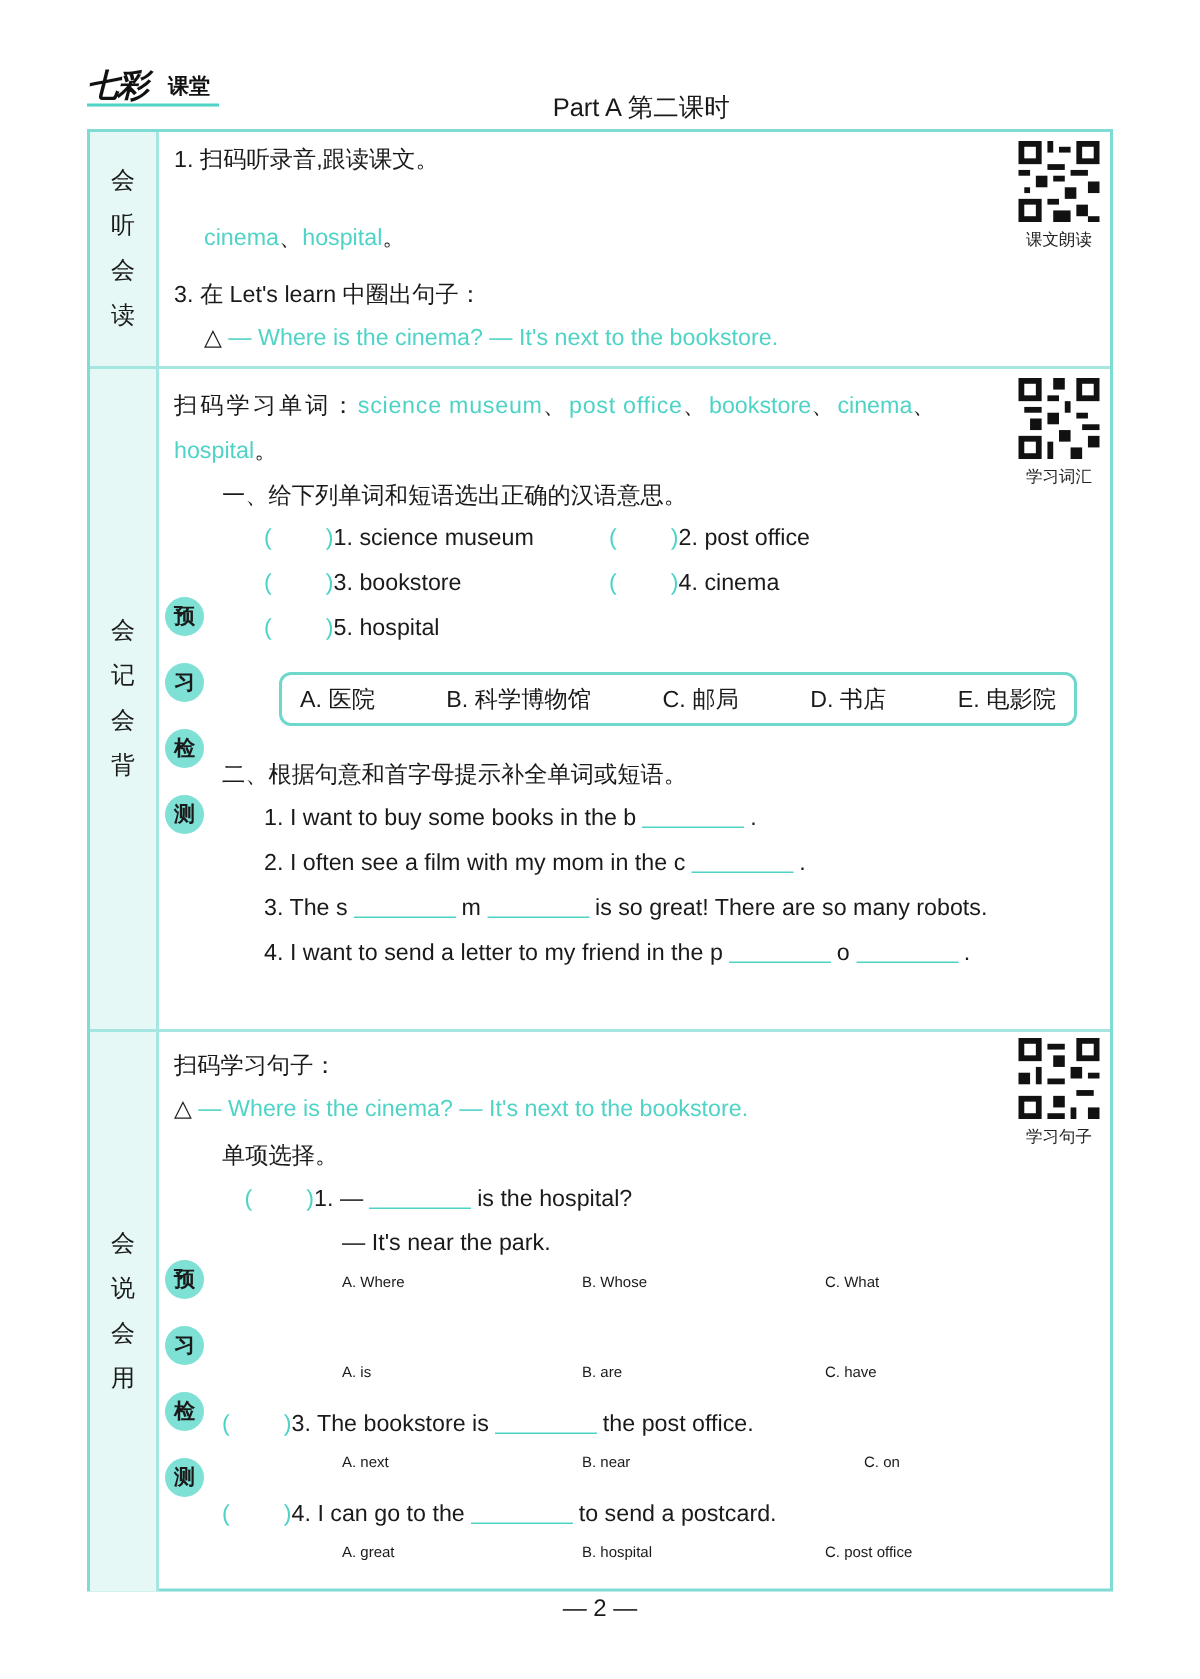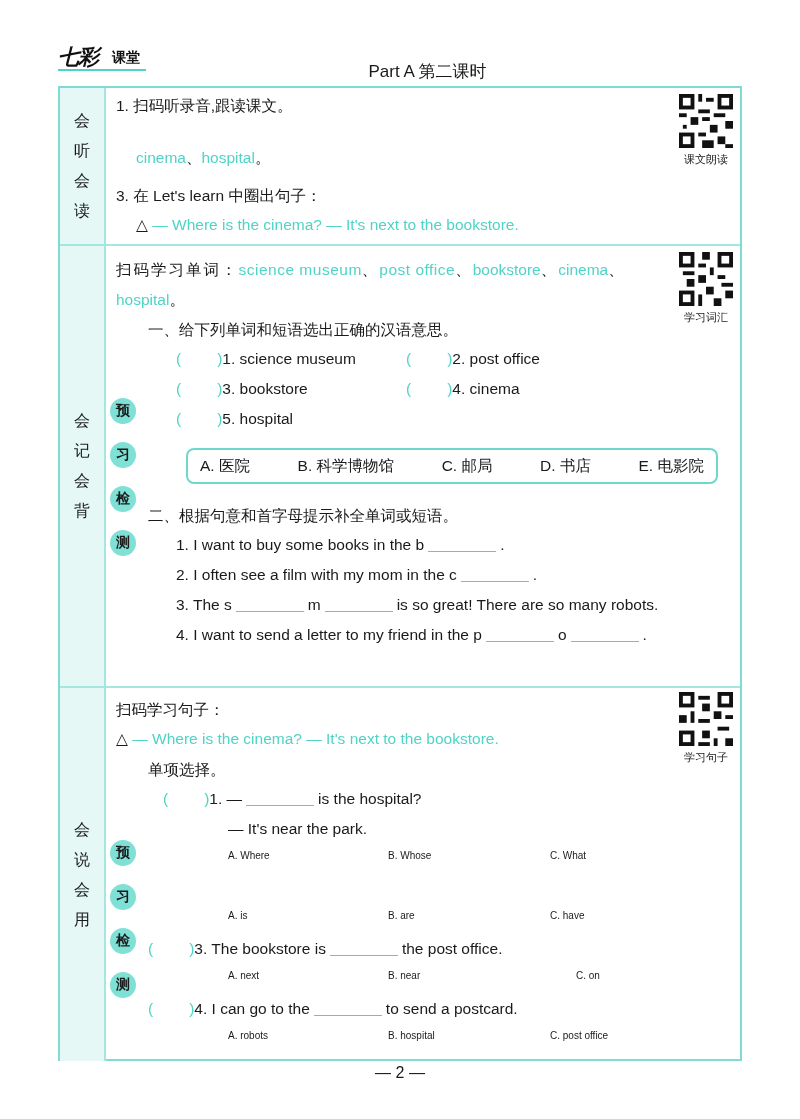--- a/index.html
+++ b/index.html
@@ -236,20 +236,20 @@
       <div class="line" style="left:42px;top:252px;">
         <span class="paren">(</span><span style="display:inline-block;width:36px"></span><span class="paren">)</span><span>3.</span> <span>The bookstore is</span><span class="blank"></span><span>the post office.</span>
       </div>
       <div class="opt" style="left:122px;top:282px;">A. next</div>
       <div class="opt" style="left:282px;top:282px;">B. near</div>
       <div class="opt" style="left:428px;top:282px;margin-left:42px;">C. on</div>
 
       <div class="line" style="left:42px;top:312px;">
         <span class="paren">(</span><span style="display:inline-block;width:36px"></span><span class="paren">)</span><span>4.</span> <span>I can go to the</span><span class="blank"></span><span>to send a postcard.</span>
       </div>
-      <div class="opt" style="left:122px;top:342px;">A. robots</div>
+      <div class="opt" style="left:122px;top:342px;">A. great</div>
       <div class="opt" style="left:282px;top:342px;">B. hospital</div>
       <div class="opt" style="left:444px;top:342px;">C. post office</div>
     </div>
   </div>
 </div>
 
 <div class="page-num">— 2 —</div>
 
 </body></html>

